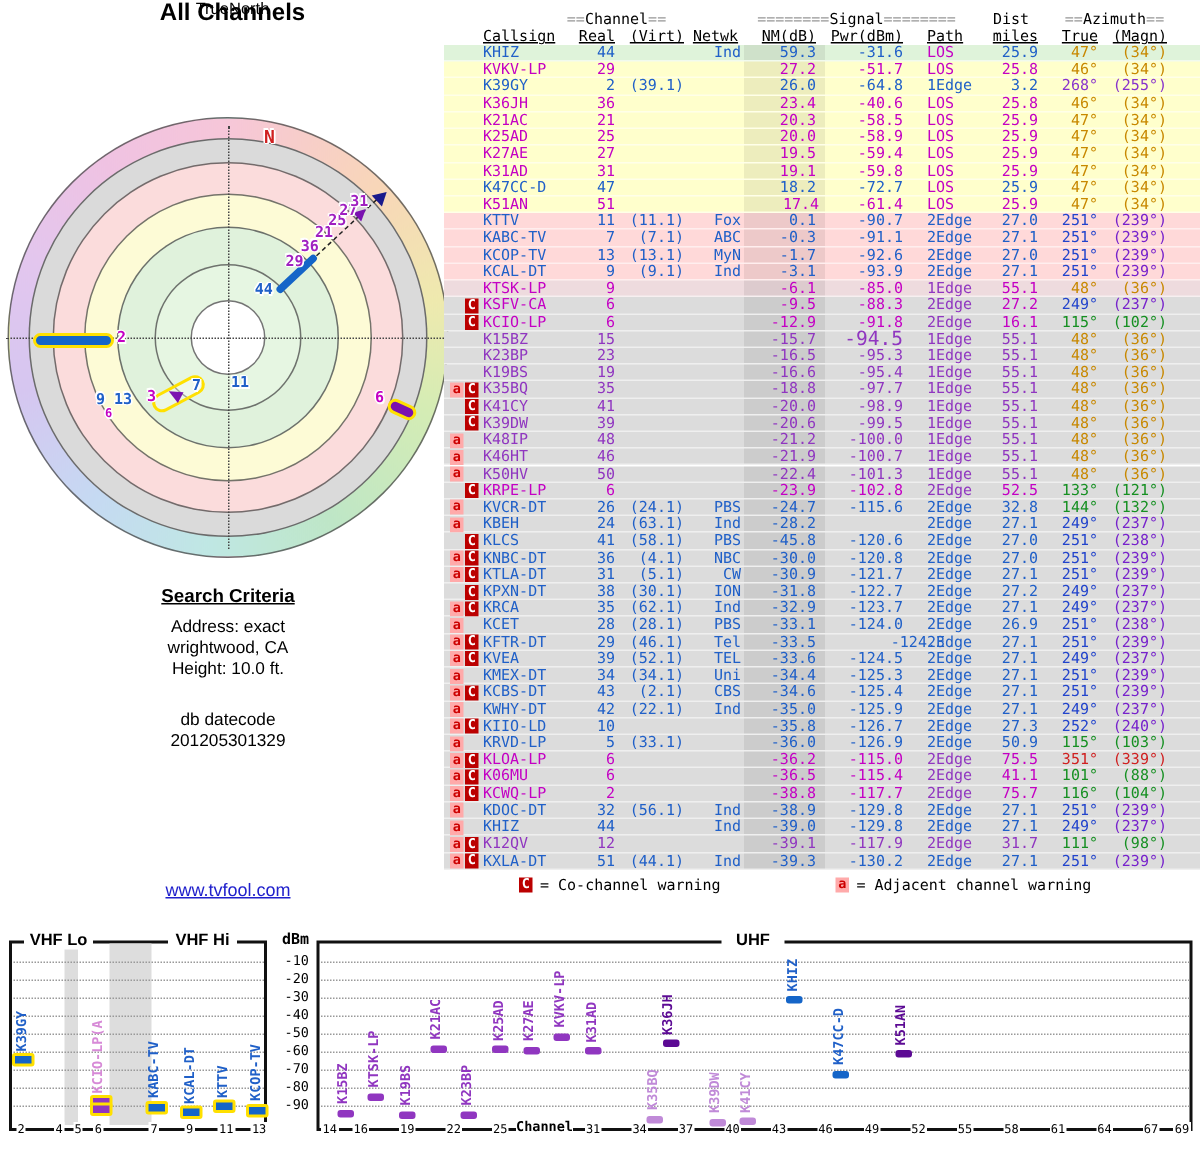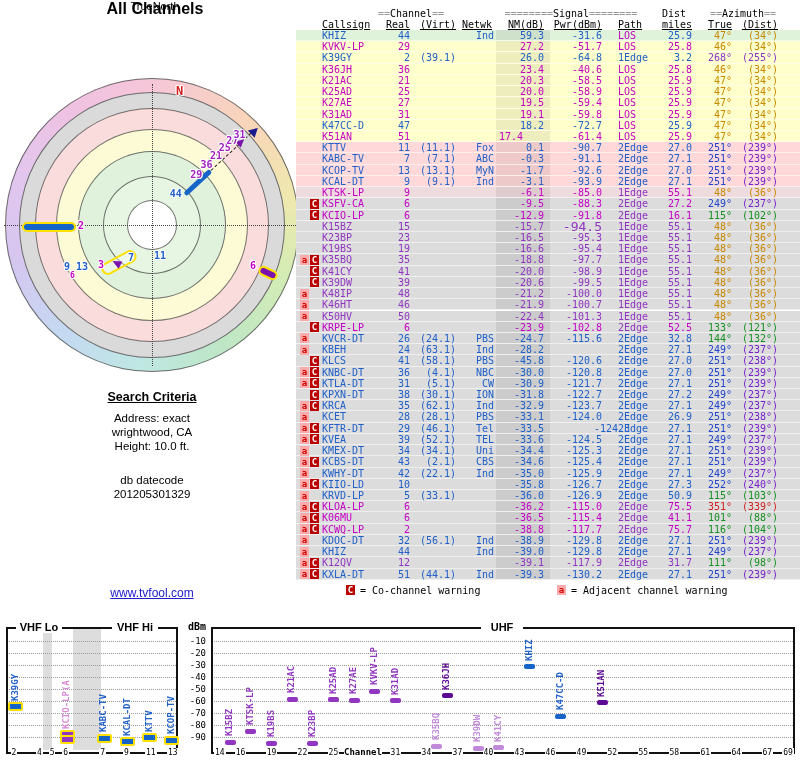--- a/index.html
+++ b/index.html
@@ -88,21 +88,21 @@
 
     <div class="cell u" style="top:11px;left:26px;width:60px;">Callsign</div>
     <div class="cell u" style="top:11px;left:86px;width:28px;text-align:right;">Real</div>
     <div class="cell u" style="top:11px;left:120px;width:40px;text-align:right;">(Virt)</div>
     <div class="cell u" style="top:11px;left:164px;width:34px;text-align:center;">Netwk</div>
     <div class="cell u" style="top:11px;left:204px;width:44px;text-align:right;">NM(dB)</div>
     <div class="cell u" style="top:11px;left:254px;width:52px;text-align:right;">Pwr(dBm)</div>
     <div class="cell u" style="top:11px;left:322px;width:34px;">Path</div>
     <div class="cell u" style="top:11px;left:360px;width:36px;text-align:right;">miles</div>
     <div class="cell u" style="top:11px;left:404px;width:32px;text-align:right;">True</div>
-    <div class="cell u" style="top:11px;left:440px;width:42px;text-align:right;">(Dist)</div>
+    <div class="cell u" style="top:11px;left:440px;width:42px;text-align:right;">(Magn)</div>
     <div id="rows" class="abs" style="left:0;top:22px;width:504px;">
         <div style="left: 0px; top: 0px; width: 504px; height: 11.22px; background: rgb(223, 243, 218); border-bottom: 1px solid rgba(255, 255, 255, 0.55); box-sizing: border-box; position: absolute;">
           <div style="left: 200px; top: 0px; width: 54px; height: 100%; background: rgba(0, 0, 0, 0.07); position: absolute;"></div>
           <div style="left: 26px; top: 0px; width: 60px; text-align: left; font-size: 10px; line-height: 11px; white-space: pre; color: rgb(32, 96, 200); position: absolute;">KHIZ</div>
           <div style="left: 86px; top: 0px; width: 28px; text-align: right; font-size: 10px; line-height: 11px; white-space: pre; color: rgb(32, 96, 200); position: absolute;">44</div>
           <div style="left: 120px; top: 0px; width: 40px; text-align: right; font-size: 10px; line-height: 11px; white-space: pre; color: rgb(32, 96, 200); position: absolute;"></div>
           <div style="left: 166px; top: 0px; width: 32px; text-align: right; font-size: 10px; line-height: 11px; white-space: pre; color: rgb(32, 96, 200); position: absolute;">Ind</div>
           <div style="left: 204px; top: 0px; width: 44px; text-align: right; font-size: 10px; line-height: 11px; white-space: pre; color: rgb(32, 96, 200); position: absolute;">59.3</div>
           <div style="left: 254px; top: 0px; width: 52px; text-align: right; font-size: 10px; line-height: 11px; white-space: pre; color: rgb(32, 96, 200); position: absolute;">-31.6</div>
           <div style="left: 322px; top: 0px; width: 34px; text-align: left; font-size: 10px; line-height: 11px; white-space: pre; color: rgb(196, 0, 196); position: absolute;">LOS</div>
@@ -213,21 +213,21 @@
           <div style="left: 360px; top: 0px; width: 36px; text-align: right; font-size: 10px; line-height: 11px; white-space: pre; color: rgb(32, 96, 200); position: absolute;">25.9</div>
           <div style="left: 404px; top: 0px; width: 32px; text-align: right; font-size: 10px; line-height: 11px; white-space: pre; color: rgb(200, 136, 0); position: absolute;">47°</div>
           <div style="left: 440px; top: 0px; width: 42px; text-align: right; font-size: 10px; line-height: 11px; white-space: pre; color: rgb(200, 136, 0); position: absolute;">(34°)</div>
         </div>
         <div style="left: 0px; top: 100.98px; width: 504px; height: 11.22px; background: rgb(255, 255, 204); border-bottom: 1px solid rgba(255, 255, 255, 0.55); box-sizing: border-box; position: absolute;">
           <div style="left: 200px; top: 0px; width: 54px; height: 100%; background: rgba(0, 0, 0, 0.07); position: absolute;"></div>
           <div style="left: 26px; top: 0px; width: 60px; text-align: left; font-size: 10px; line-height: 11px; white-space: pre; color: rgb(196, 0, 196); position: absolute;">K51AN</div>
           <div style="left: 86px; top: 0px; width: 28px; text-align: right; font-size: 10px; line-height: 11px; white-space: pre; color: rgb(196, 0, 196); position: absolute;">51</div>
           <div style="left: 120px; top: 0px; width: 40px; text-align: right; font-size: 10px; line-height: 11px; white-space: pre; color: rgb(196, 0, 196); position: absolute;"></div>
           <div style="left: 166px; top: 0px; width: 32px; text-align: right; font-size: 10px; line-height: 11px; white-space: pre; color: rgb(196, 0, 196); position: absolute;"></div>
-          <div style="left: 203px; top: 0px; width: 44px; text-align: left; font-size: 10px; line-height: 11px; white-space: pre; color: rgb(196, 0, 196); position: absolute;">17.4</div>
+          <div style="left: 216px; top: 0px; width: 44px; text-align: center; font-size: 10px; line-height: 11px; white-space: pre; color: rgb(196, 0, 196); position: absolute;">17.4</div>
           <div style="left: 254px; top: 0px; width: 52px; text-align: right; font-size: 10px; line-height: 11px; white-space: pre; color: rgb(196, 0, 196); position: absolute;">-61.4</div>
           <div style="left: 322px; top: 0px; width: 34px; text-align: left; font-size: 10px; line-height: 11px; white-space: pre; color: rgb(196, 0, 196); position: absolute;">LOS</div>
           <div style="left: 360px; top: 0px; width: 36px; text-align: right; font-size: 10px; line-height: 11px; white-space: pre; color: rgb(196, 0, 196); position: absolute;">25.9</div>
           <div style="left: 404px; top: 0px; width: 32px; text-align: right; font-size: 10px; line-height: 11px; white-space: pre; color: rgb(200, 136, 0); position: absolute;">47°</div>
           <div style="left: 440px; top: 0px; width: 42px; text-align: right; font-size: 10px; line-height: 11px; white-space: pre; color: rgb(200, 136, 0); position: absolute;">(34°)</div>
         </div>
         <div style="left: 0px; top: 112.2px; width: 504px; height: 11.22px; background: rgb(255, 217, 217); border-bottom: 1px solid rgba(255, 255, 255, 0.55); box-sizing: border-box; position: absolute;">
           <div style="left: 200px; top: 0px; width: 54px; height: 100%; background: rgba(0, 0, 0, 0.07); position: absolute;"></div>
           <div style="left: 26px; top: 0px; width: 60px; text-align: left; font-size: 10px; line-height: 11px; white-space: pre; color: rgb(32, 96, 200); position: absolute;">KTTV</div>
           <div style="left: 86px; top: 0px; width: 28px; text-align: right; font-size: 10px; line-height: 11px; white-space: pre; color: rgb(32, 96, 200); position: absolute;">11</div>

